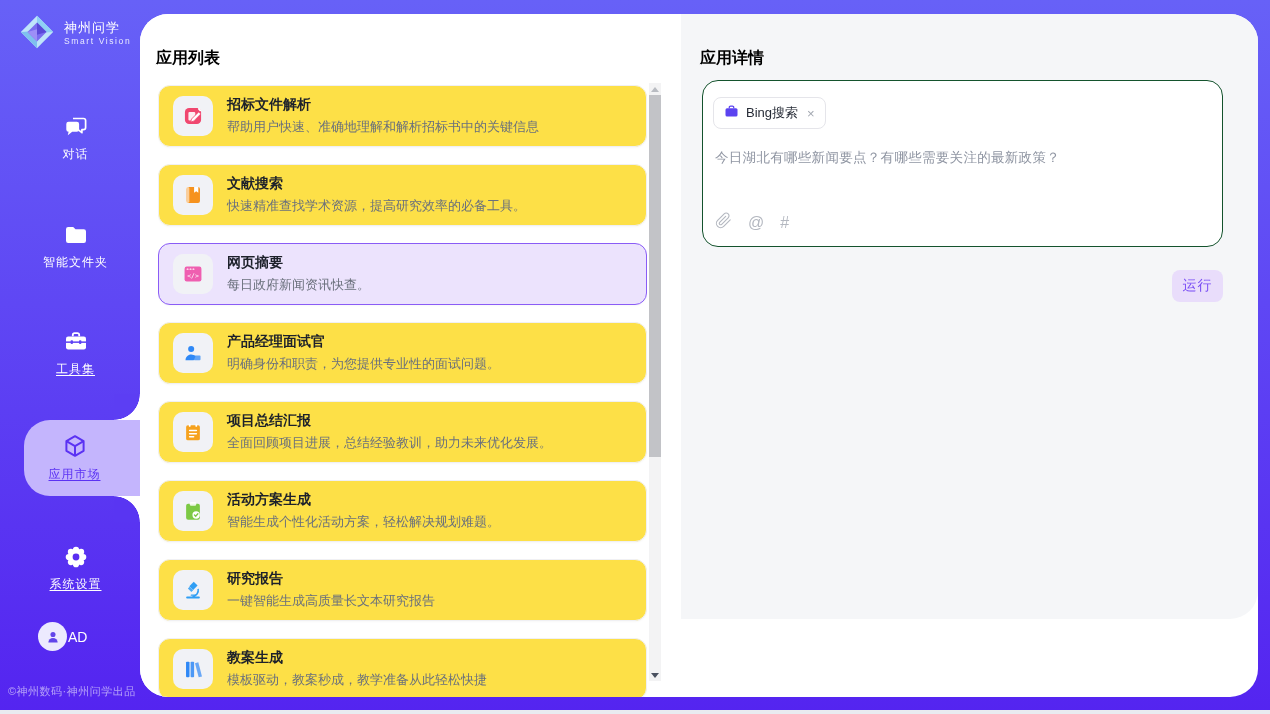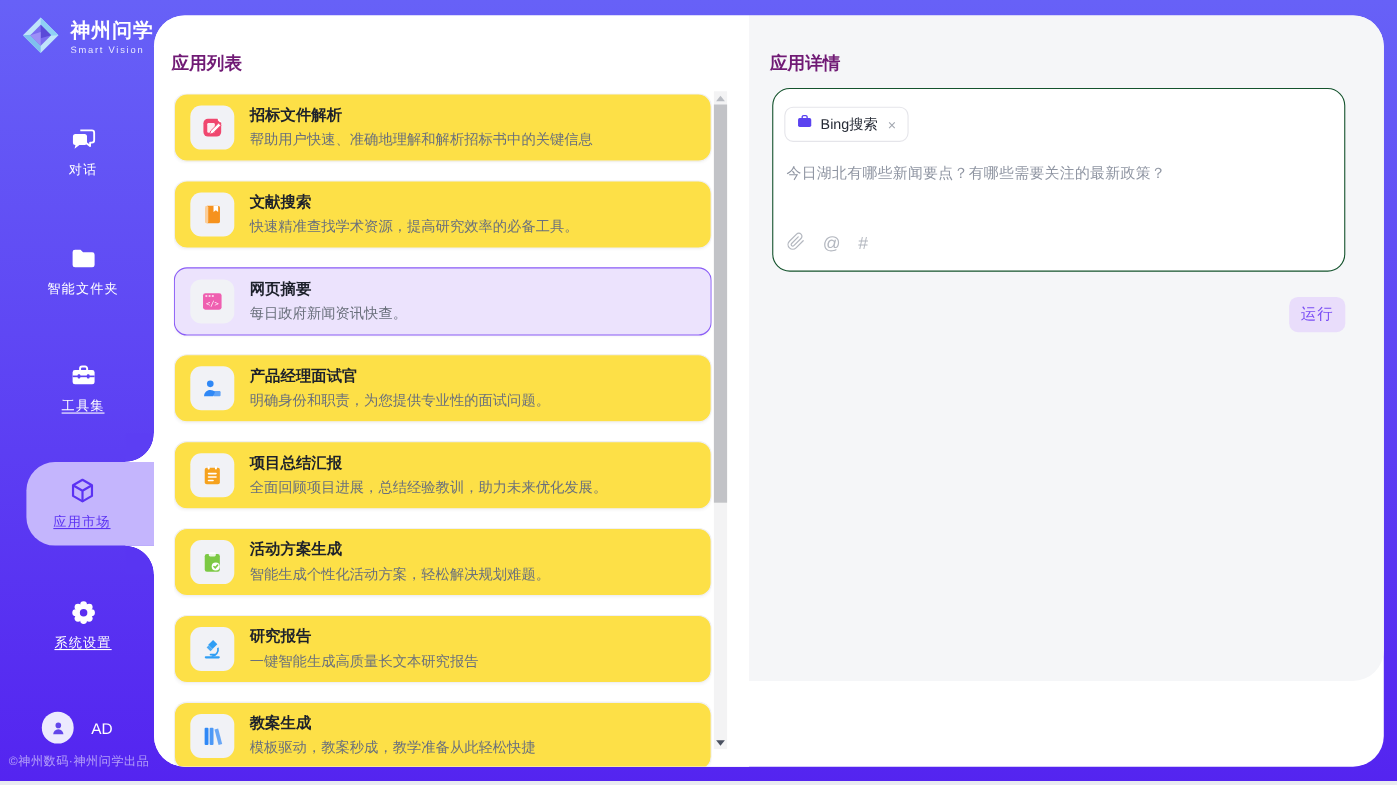--- a/index.html
+++ b/index.html
@@ -5,51 +5,51 @@
   html,body{margin:0;padding:0;}
   body{
     width:1270px;height:714px;position:relative;overflow:hidden;
     background:linear-gradient(180deg,var(--sidebar-top,#6761f7) 0%,var(--sidebar-bottom,#5424f0) 100%);
     font-family:"Liberation Sans","DejaVu Sans",sans-serif;
   }
   
   .sidebar{position:absolute;left:0;top:0;width:140px;height:714px;}
   .logo{position:absolute;left:18px;top:13px;display:flex;align-items:center;gap:8px;}
   .logo-text{display:flex;flex-direction:column;line-height:1.1;}
-  .logo-name{color:#fff;font-weight:700;font-size:18px;letter-spacing:1px;}
+  .logo-name{color:#fff;font-weight:400;font-size:13px;letter-spacing:1px;}
   .logo-sub{color:#e8e9ff;font-size:8.5px;letter-spacing:1.6px;margin-top:2px;}
   #nav-items{position:absolute;left:0;top:0;width:140px;height:714px;}
   .nav-item{position:absolute;left:0;right:0;height:60px;cursor:pointer;padding-left:11px;}
   .nav-item:nth-child(1){top:108px;}
   .nav-item:nth-child(2){top:216px;}
   .nav-item:nth-child(3){top:323px;}
   .nav-item:nth-child(4){top:420px;}
   .nav-item:nth-child(5){top:538px;}
   .nav-inner{height:100%;display:flex;flex-direction:column;align-items:center;justify-content:center;gap:5px;}
   .nav-icon{width:28px;height:28px;display:flex;align-items:center;justify-content:center;color:#fff;}
   .nav-label{font-size:12px;color:#fff;letter-spacing:1px;}
   .nav-label.underline{text-decoration:underline;text-underline-offset:2px;}
   .nav-item.active{left:24px;height:76px;background:#c4b5fd;border-radius:26px 0 0 26px;}
   .nav-item.active .nav-inner{margin-right:26px;}
   .nav-item.active .nav-icon{color:var(--accent,#5b32f3);}
   .nav-item.active .nav-label{color:var(--accent,#5b32f3);text-decoration:underline;text-underline-offset:2px;}
   .corner{display:none;}
   .nav-item.active .corner{display:block;position:absolute;right:0;width:26px;height:26px;}
   .corner-top{top:-26px;background:radial-gradient(circle at 0 0,#5c3ef3 25.4px,#fff 26px);}
   .corner-bottom{bottom:-26px;background:radial-gradient(circle at 0 100%,#5935f2 25.4px,#fff 26px);}
-  .user-row{position:absolute;left:38px;top:647px;display:flex;align-items:center;gap:16px;}
+  .user-row{position:absolute;left:38px;top:622px;display:flex;align-items:center;gap:1px;}
   .avatar{width:29px;height:29px;border-radius:50%;background:#eceafe;display:flex;align-items:center;justify-content:center;}
   .user-initials{color:#fff;font-size:14px;}
   .copyright{position:absolute;left:8px;top:684px;font-size:11px;color:rgba(255,255,255,.55);letter-spacing:.5px;white-space:nowrap;}
   
   .content{position:absolute;left:140px;top:14px;width:1118px;height:683px;background:#fff;border-radius:28px;}
   .bottom-strip{position:absolute;left:0;top:710px;width:1270px;height:4px;background:#e9ebf0;}
   
   .list-panel{position:absolute;left:0;top:0;width:541px;height:683px;background:#fff;border-radius:28px 0 0 28px;overflow:hidden;}
-  .panel-title{position:absolute;font-size:16px;font-weight:700;color:#701a75;margin:0;}
+  .panel-title{position:absolute;font-size:16px;font-weight:700;color:#000000;margin:0;}
   .list-panel .panel-title{left:16px;top:34px;}
   #app-items{position:absolute;left:18px;top:71px;width:489px;height:612px;overflow:hidden;}
   .app-item{box-sizing:border-box;height:62px;margin-bottom:17px;display:flex;align-items:center;padding:0 14px;background:#fde047;border:1px solid #f0f0f3;border-radius:12px;box-shadow:0 1px 2px rgba(20,20,40,.03);cursor:pointer;}
   .app-item.selected{background:var(--selected-bg,#ece3fd);border-color:var(--selected-border,#8a5cf6);}
   .app-icon{flex:0 0 40px;width:40px;height:40px;border-radius:10px;background:#f1f2f6;display:flex;align-items:center;justify-content:center;margin-right:14px;}
   .app-icon svg{width:22px;height:22px;}
   .app-texts{display:flex;flex-direction:column;gap:4px;min-width:0;}
   .app-title{font-size:14px;font-weight:700;color:#1d212b;}
   .app-desc{font-size:13px;color:#6a707c;white-space:nowrap;}
   

